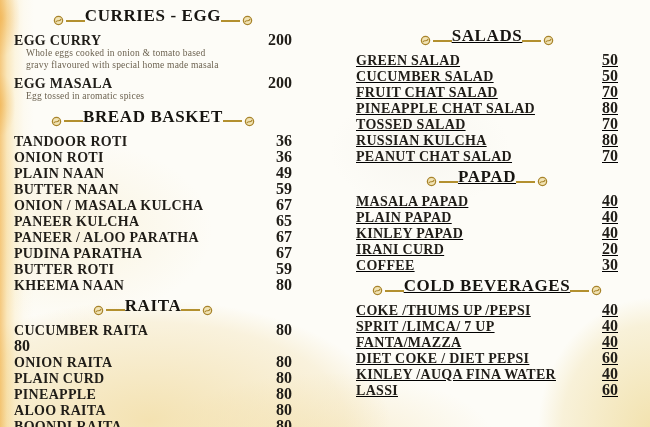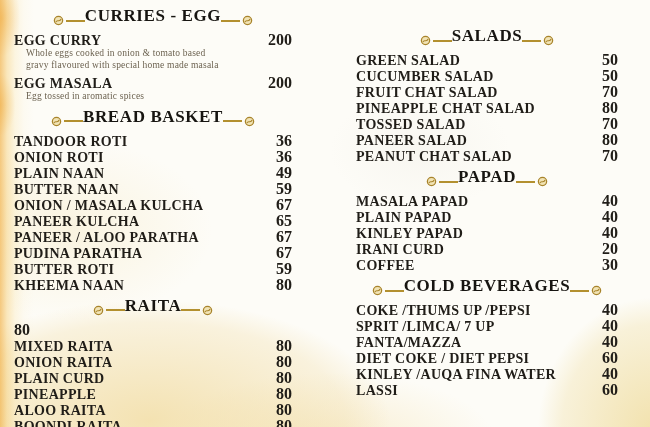--- a/index.html
+++ b/index.html
@@ -21,21 +21,21 @@
       
       radial-gradient(ellipse 220px 90px at 330px 440px, rgba(240,216,150,0.40), rgba(240,216,150,0) 75%),
       
       radial-gradient(ellipse 120px 80px at 420px 150px, rgba(225,220,210,0.18), rgba(225,220,210,0) 75%),
       
       radial-gradient(ellipse 150px 170px at 655px 430px, rgba(240,221,160,0.85), rgba(242,228,180,0.45) 62%, rgba(242,228,180,0) 78%);
   }
   .menu { display:flex; width:650px; height:427px; }
   .col { box-sizing:border-box; }
   .col-left  { width:330px; padding:3px 38px 0 14px; }
-  .col-right { width:320px; padding:23px 32px 0 26px; }
+  .col-right { width:320px; padding:23px 32px 0 26px;text-decoration:underline; }
   .section-header {
     display:flex; align-items:flex-end; justify-content:center;
     gap:0; margin:3px 0 6px;
   }
   .section-title {
     font-size:17px; font-weight:bold; color:#171511;
     letter-spacing:0.6px; white-space:nowrap;
   }
   .orn { display:flex; align-items:center; gap:2px; }
   .orn-line { width:19px; height:2px; background:#b3902f; }
@@ -157,24 +157,24 @@
         <span class="section-title">RAITA</span>
         <span class="orn">
           <span class="orn-line"></span>
           <svg width="11" height="11" viewBox="0 0 12 12">
             <circle cx="6" cy="6" r="4.5" fill="#f1e3b4" stroke="#a8842b" stroke-width="1.4"></circle>
             <path d="M3.2 7.6 C4.6 4.2, 7.4 8.6, 8.8 4.4" fill="none" stroke="#a8842b" stroke-width="1.2"></path>
           </svg>
         </span>
       </div>
       <div class="row">
-        <span class="item-price">80</span>
-      </div>
-      <div class="row">
-        <span class="item-name">MIXED RAITA</span>
+        <span class="item-name">CUCUMBER RAITA</span>
+        <span class="item-price">80</span>
+      </div>
+      <div class="row">
         <span class="item-price">80</span>
       </div>
       <div class="row">
         <span class="item-name">ONION RAITA</span>
         <span class="item-price">80</span>
       </div>
       <div class="row">
         <span class="item-name">PLAIN CURD</span>
         <span class="item-price">80</span>
       </div>
@@ -223,21 +223,21 @@
       </div>
       <div class="row">
         <span class="item-name">PINEAPPLE CHAT SALAD</span>
         <span class="item-price">80</span>
       </div>
       <div class="row">
         <span class="item-name">TOSSED SALAD</span>
         <span class="item-price">70</span>
       </div>
       <div class="row">
-        <span class="item-name">PANEER SALAD</span>
+        <span class="item-name">RUSSIAN KULCHA</span>
         <span class="item-price">80</span>
       </div>
       <div class="row">
         <span class="item-name">PEANUT CHAT SALAD</span>
         <span class="item-price">70</span>
       </div>
       <div class="section-header">
         <span class="orn">
           <svg width="11" height="11" viewBox="0 0 12 12">
             <circle cx="6" cy="6" r="4.5" fill="#f1e3b4" stroke="#a8842b" stroke-width="1.4"></circle>

